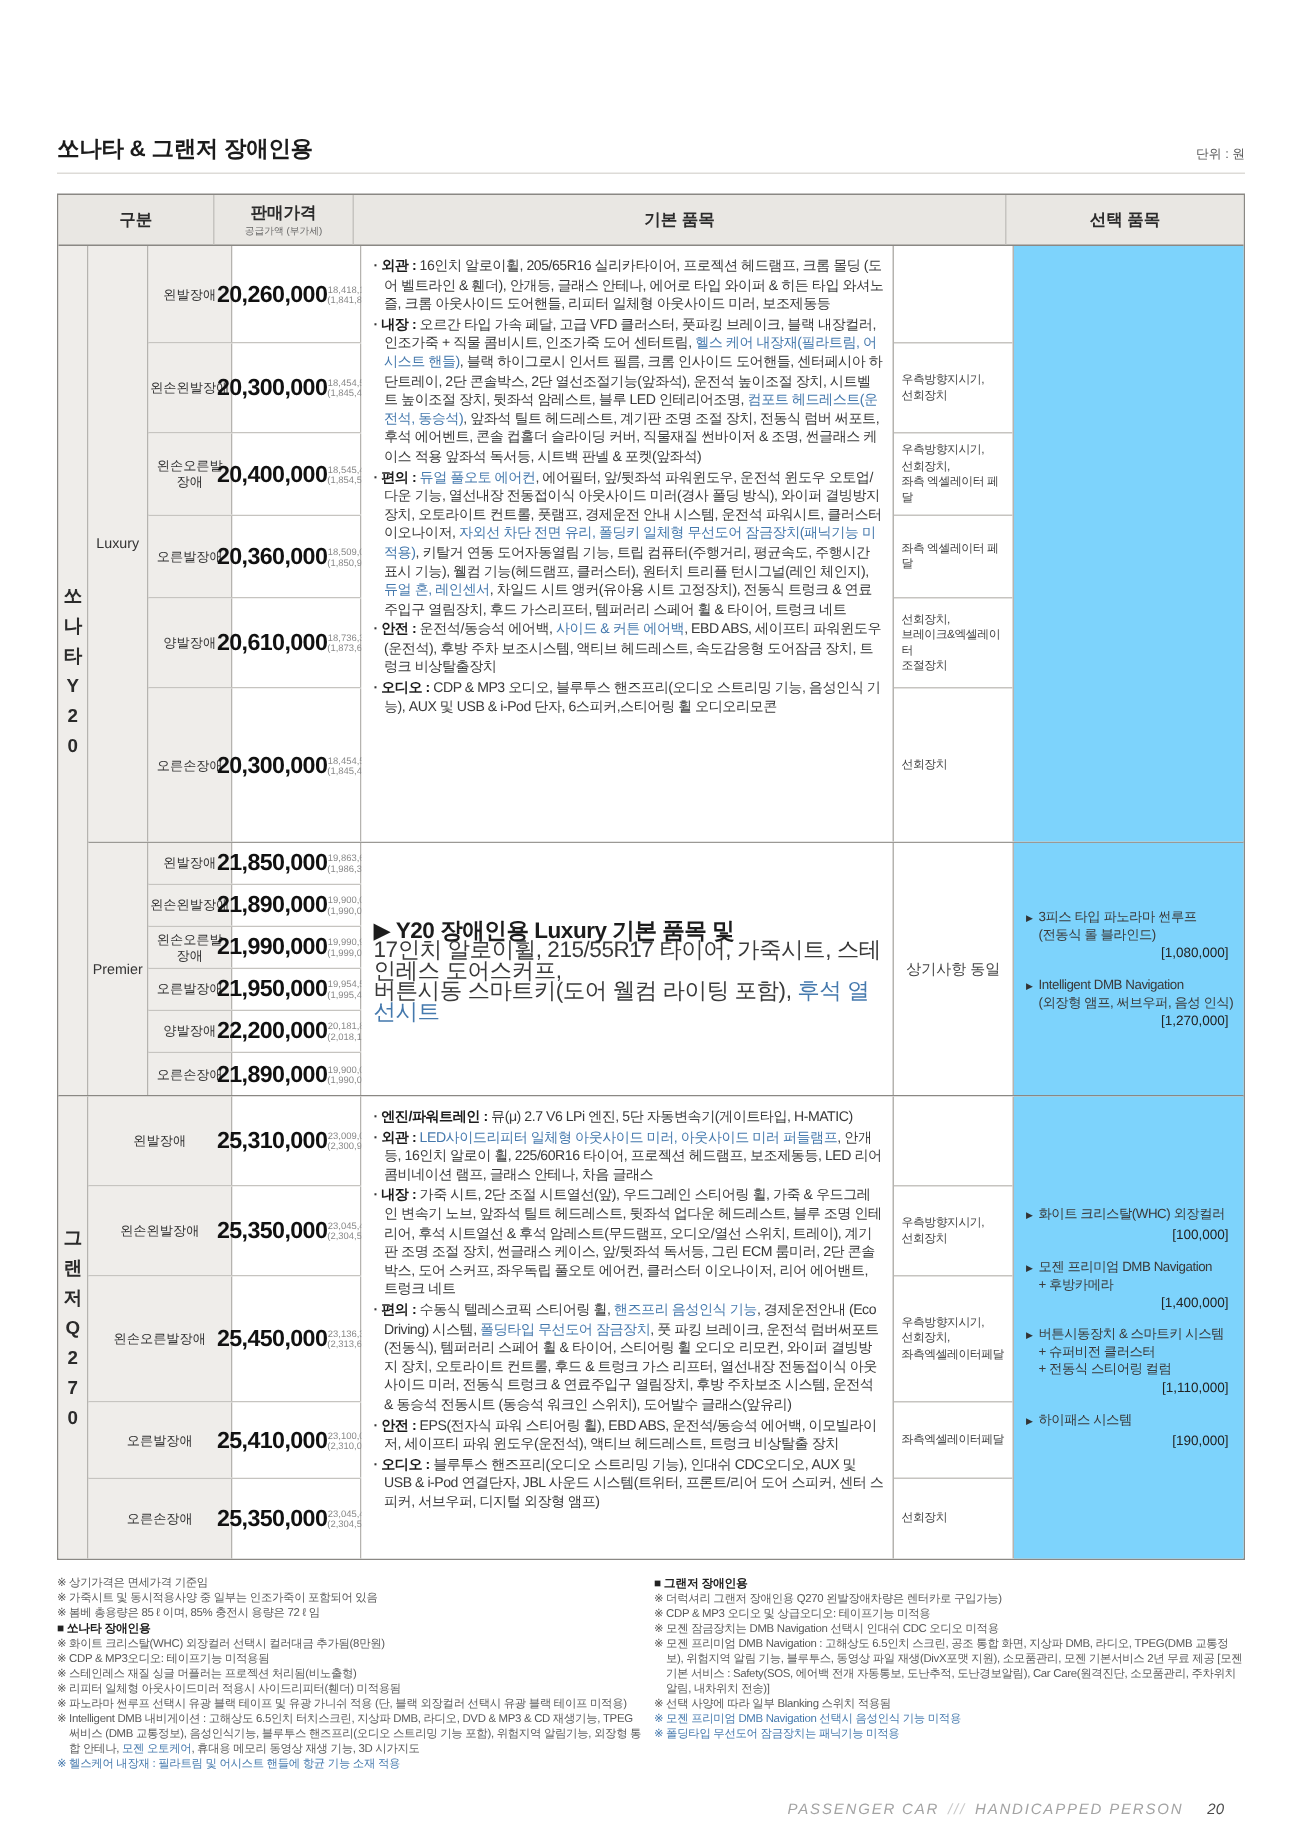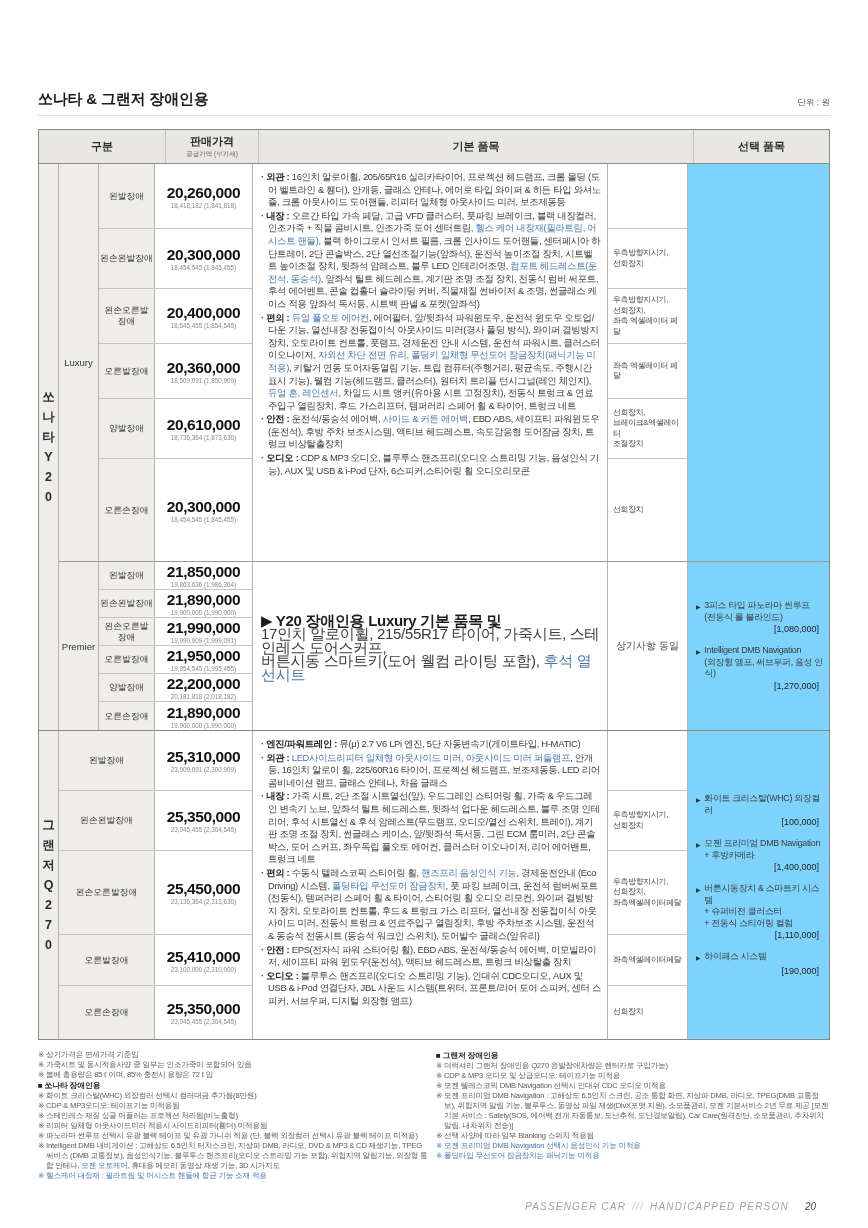--- a/index.html
+++ b/index.html
@@ -12,21 +12,21 @@
     border-bottom:1px solid #dddbd7; padding-bottom:6px; }
   .page-title { font-size:15px; font-weight:bold; color:#1b1b1b; letter-spacing:-0.2px; }
   .unit-label { font-size:8.5px; color:#555; }
 
   
   .price-table { margin-top:13px; width:792px; border:1px solid #8a8884; border-left:1px solid #8a8884; }
   .thead { display:flex; height:34px; background:#e9e7e3; border-bottom:1px solid #8a8884; }
   .th { display:flex; flex-direction:column; justify-content:center; align-items:center;
     font-size:11px; font-weight:bold; color:#2b2b2b; border-right:1px solid #c6c4c0; }
   .th:last-child { border-right:none; }
-  .th-cat { width:127px; } .th-price { width:93px; } .th-basic { width:435px; } .th-opt { flex:1; }
+  .th-cat { width:104px; } .th-price { width:93px; } .th-basic { width:435px; } .th-opt { flex:1; }
   .th-sub { font-size:6.5px; font-weight:normal; color:#666; margin-top:1px; }
 
   .section { display:flex; border-bottom:1px solid #8a8884; }
   .section:last-child { border-bottom:none; }
   .graybg { background:#efedea; }
 
   .model-cell { width:20px; flex-shrink:0; border-right:1px solid #b5b3af;
     display:flex; align-items:center; justify-content:center; }
   .model-label { font-size:12.5px; font-weight:bold; color:#2b2b2b; line-height:20px;
     white-space:pre-line; text-align:center; }
@@ -37,22 +37,22 @@
   .grade-cell { width:40px; flex-shrink:0; border-right:1px solid #b5b3af;
     display:flex; align-items:center; justify-content:center;
     font-size:9.5px; color:#333; }
   .rows-col { display:flex; flex-direction:column; flex-shrink:0; }
   .trow { display:flex; flex-shrink:0; }
   .rb { border-bottom:1px solid #c6c4c0; }
   .disab-cell { width:56px; flex-shrink:0; border-right:1px solid #b5b3af;
     display:flex; align-items:center; justify-content:center; text-align:center;
     font-size:8.8px; color:#333; line-height:11px; white-space:pre-line; }
   .disab-wide { width:96px; }
-  .price-cell { width:98px; flex-shrink:0; background:#fff; border-right:1px solid #b5b3af;
-    display:flex; flex-direction:column; align-items:center; justify-content:center; }
+  .price-cell { width:86px; flex-shrink:0; background:#fff; border-right:1px solid #b5b3af;
+    display:flex; flex-direction:row; align-items:center; justify-content:center;text-align:center; }
   .price-main { font-size:15.5px; font-weight:bold; color:#111; letter-spacing:-0.4px; line-height:17px; }
   .price-sub { font-size:6.3px; color:#888; margin-top:1px; }
 
   .basic-cell { width:355px; flex-shrink:0; border-right:1px solid #b5b3af; background:#fff;
     padding:7px 6px 4px 8px; overflow:hidden; }
   .basic-item { font-size:9.4px; line-height:12.6px; color:#3a3a3a; letter-spacing:-0.3px;
     padding-left:7px; text-indent:-7px; margin-bottom:1px; }
   .basic-item::before { content:"· "; color:#333; font-weight:bold; }
   .seg-label { font-weight:bold; color:#1c1c1c; }
   .seg-blue { color:#4579ad; }
@@ -385,21 +385,21 @@
         <div class="note">※ 스테인레스 재질 싱글 머플러는 프로젝션 처리됨(비노출형)</div>
         <div class="note">※ 리피터 일체형 아웃사이드미러 적용시 사이드리피터(휀더) 미적용됨</div>
         <div class="note">※ 파노라마 썬루프 선택시 유광 블랙 테이프 및 유광 가니쉬 적용 (단, 블랙 외장컬러 선택시 유광 블랙 테이프 미적용)</div>
         <div class="note"><span class="seg">※ Intelligent DMB 내비게이션 : 고해상도 6.5인치 터치스크린, 지상파 DMB, 라디오, DVD &amp; MP3 &amp; CD 재생기능, TPEG 써비스 (DMB 교통정보), 음성인식기능, 블루투스 핸즈프리(오디오 스트리밍 기능 포함), 위험지역 알림기능, 외장형 통합 안테나, </span><span class="seg seg-blue">모젠 오토케어</span><span class="seg">, 휴대용 메모리 동영상 재생 기능, 3D 시가지도</span></div>
         <div class="note note-blue">※ 헬스케어 내장재 : 필라트림 및 어시스트 핸들에 항균 기능 소재 적용</div>
       </div>
     <div class="fn-right">
         <div class="note note-bold">■ 그랜저 장애인용</div>
         <div class="note">※ 더럭셔리 그랜저 장애인용 Q270 왼발장애차량은 렌터카로 구입가능)</div>
         <div class="note">※ CDP &amp; MP3 오디오 및 상급오디오: 테이프기능 미적용</div>
-        <div class="note">※ 모젠 텔레스코픽 DMB Navigation 선택시 인대쉬 CDC 오디오 미적용</div>
+        <div class="note">※ 모젠 잠금장치는 DMB Navigation 선택시 인대쉬 CDC 오디오 미적용</div>
         <div class="note">※ 모젠 프리미엄 DMB Navigation : 고해상도 6.5인치 스크린, 공조 통합 화면, 지상파 DMB, 라디오, TPEG(DMB 교통정보), 위험지역 알림 기능, 블루투스, 동영상 파일 재생(DivX포맷 지원), 소모품관리, 모젠 기본서비스 2년 무료 제공 [모젠 기본 서비스 : Safety(SOS, 에어백 전개 자동통보, 도난추적, 도난경보알림), Car Care(원격진단, 소모품관리, 주차위치 알림, 내차위치 전송)]</div>
         <div class="note">※ 선택 사양에 따라 일부 Blanking 스위치 적용됨</div>
         <div class="note note-blue">※ 모젠 프리미엄 DMB Navigation 선택시 음성인식 기능 미적용</div>
         <div class="note note-blue">※ 폴딩타입 무선도어 잠금장치는 패닉기능 미적용</div>
       </div>
   </div>
 
   <div class="page-footer">
     <span>PASSENGER CAR</span><span class="slashes">///</span><span>HANDICAPPED PERSON</span><span class="pagenum">20</span>
   </div>

